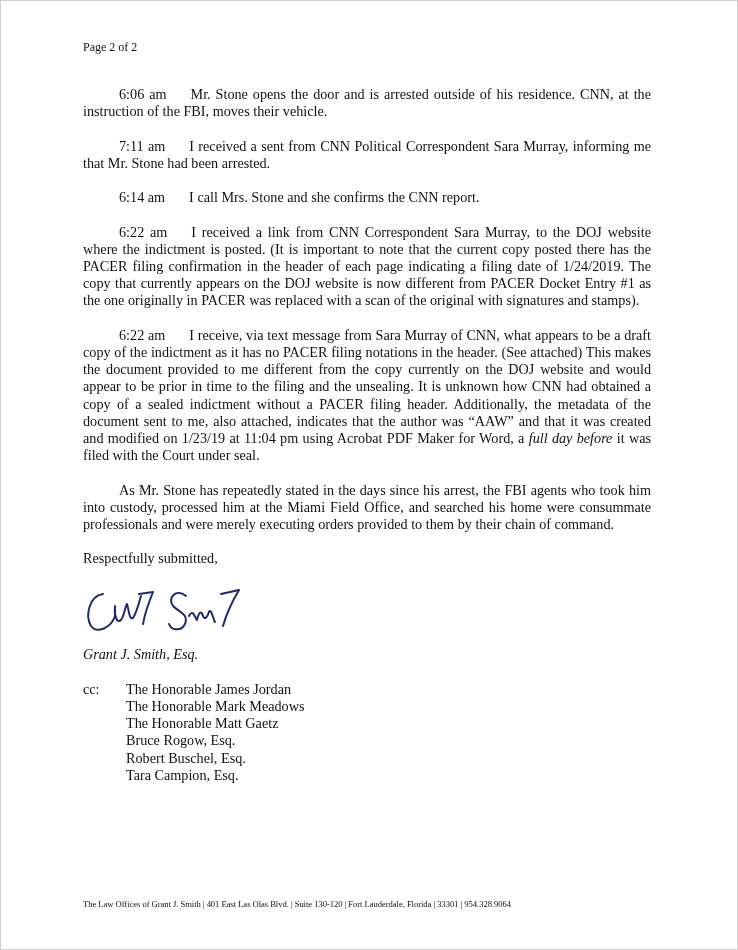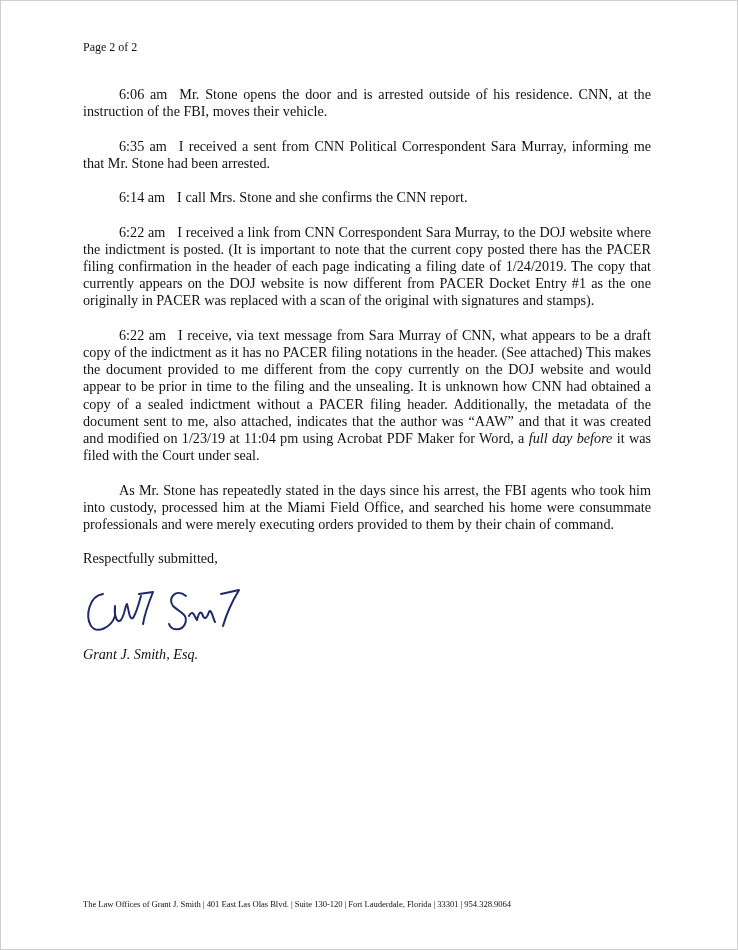--- a/index.html
+++ b/index.html
@@ -3,54 +3,65 @@
 <meta charset="utf-8">
 <style>
   html, body { margin: 0; padding: 0; background: #ffffff; }
   body { width: 738px; height: 950px; position: relative; overflow: hidden;
          font-family: "Liberation Serif", "DejaVu Serif", serif; color: #111; }
   .page-border { position: absolute; left: 0; top: 0; width: 736px; height: 948px; border: 1px solid #cfcfcf; }
   .page-num { position: absolute; left: 83px; top: 40px; font-size: 12px; }
   .body { position: absolute; left: 83px; top: 86px; width: 568px; font-size: 14.2px; line-height: 17.2px; }
   .para { margin: 0 0 17.2px 0; text-align: justify; }
   .indent { text-indent: 36px; }
-  .time { margin-right: 12px; }
+  .time { margin-right: 24px; }
   .closing { margin-top: 2px; }
   .sig-svg { display: block; margin: 8px 0 10px -2px; }
   .signer { margin-bottom: 18px; font-style: italic; }
   .cc { display: flex; }
   .cc-label { width: 43px; }
   .cc-list div { line-height: 17.2px; }
   .footer { position: absolute; left: 83px; top: 899px; font-size: 8.6px; font-weight: normal; letter-spacing: -0.05px; }
 </style>
 </head>
 <body>
 
 <div class="page-border"></div>
 
 <div class="page-num">Page 2 of 2</div>
 
 <div class="body">
   <p class="para indent"><span class="time">6:06 am</span><span>Mr. Stone opens the door and is arrested outside of his residence.  CNN, at the instruction of the FBI, moves their vehicle.</span></p>
-  <p class="para indent"><span class="time">6:35 am</span><span>I received a sent from CNN Political Correspondent Sara Murray, informing me that Mr. Stone had been arrested.</span></p>
+  <p class="para indent"><span class="time">7:11 am</span><span>I received a sent from CNN Political Correspondent Sara Murray, informing me that Mr. Stone had been arrested.</span></p>
   <p class="para indent"><span class="time">6:14 am</span><span>I call Mrs. Stone and she confirms the CNN report.</span></p>
   <p class="para indent"><span class="time">6:22 am</span><span>I received a link from CNN Correspondent Sara Murray, to the DOJ website where the indictment is posted. (It is important to note that the current copy posted there has the PACER filing confirmation in the header of each page indicating a filing date of 1/24/2019. The copy that currently appears on the DOJ website is now different from PACER Docket Entry #1 as the one originally in PACER was replaced with a scan of the original with signatures and stamps).</span></p>
   <p class="para indent"><span class="time">6:22 am</span><span>I receive, via text message from Sara Murray of CNN, what appears to be a draft copy of the indictment as it has no PACER filing notations in the header. (See attached) This makes the document provided to me different from the copy currently on the DOJ website and would appear to be prior in time to the filing and the unsealing.   It is unknown how CNN had obtained a copy of a sealed indictment without a PACER filing header. Additionally, the metadata of the document sent to me, also attached, indicates that the author was “AAW” and that it was created and modified on 1/23/19 at 11:04 pm using Acrobat PDF Maker for Word, a </span><i>full day before</i><span> it was filed with the Court under seal.</span></p>
 
   <p class="para indent">As Mr. Stone has repeatedly stated in the days since his arrest, the FBI agents who took him into custody, processed him at the Miami Field Office, and searched his home were consummate professionals and were merely executing orders provided to them by their chain of command.</p>
 
   <div class="closing">Respectfully submitted,</div>
 
   <svg class="sig-svg" width="180" height="60" viewBox="0 0 180 60">
     <g fill="none" stroke="#1f2a6b" stroke-width="2" stroke-linecap="round" stroke-linejoin="round">
       <path d="M22 18 C8 20 4 40 10 50 C16 58 30 52 34 40 L34 30 C33 40 36 48 40 44 C44 38 44 30 46 28 C48 34 48 44 52 42 C56 36 58 26 60 20"></path>
       <path d="M58 18 L72 16 C68 26 64 36 62 48"></path>
       <path d="M105 20 C95 12 86 22 92 30 C98 36 108 38 104 48 C100 56 90 54 88 48"></path>
       <path d="M108 40 C112 32 114 42 116 44 C118 36 120 34 122 40 C124 44 126 42 128 36 C130 32 132 42 134 46"></path>
       <path d="M140 18 L158 14 C152 24 146 36 142 50"></path>
     </g>
   </svg>
 
   <div class="signer">Grant J. Smith, Esq.</div>
 
+  <div class="cc">
+    <div class="cc-label">cc:</div>
+    <div class="cc-list">
+      <div>The Honorable James Jordan</div>
+      <div>The Honorable Mark Meadows</div>
+      <div>The Honorable Matt Gaetz</div>
+      <div>Bruce Rogow, Esq.</div>
+      <div>Robert Buschel, Esq.</div>
+      <div>Tara Campion, Esq.</div>
+    </div>
+  </div>
 </div>
 
 <div class="footer">The Law Offices of Grant J. Smith | 401 East Las Olas Blvd. | Suite 130-120 | Fort Lauderdale, Florida | 33301 | 954.328.9064</div>
 
 </body></html>

